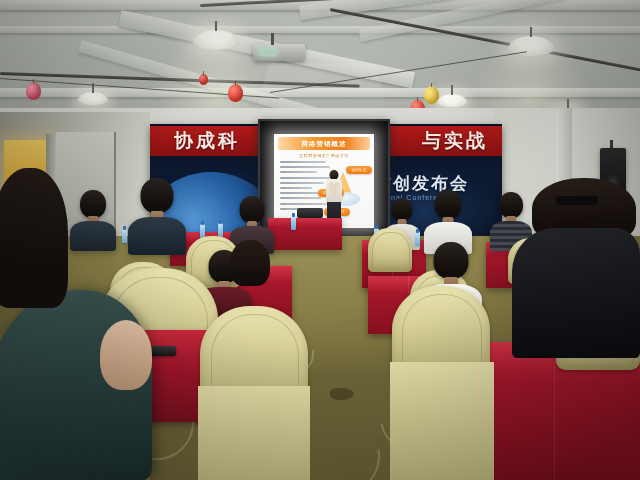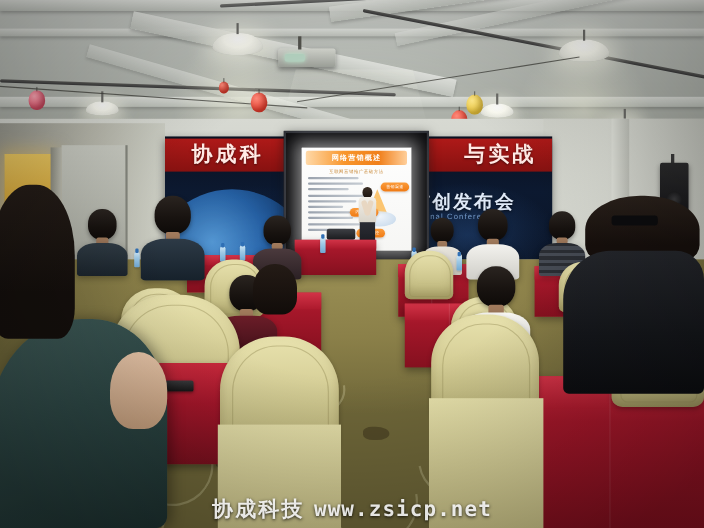--- a/index.html
+++ b/index.html
@@ -587,18 +587,14 @@
   <div class="abs" style="left:100px;top:320px;width:52px;height:70px;border-radius:50% 50% 40% 40%;background:linear-gradient(180deg,#e4c3a6,#c39d7c);"></div>
 
   <div class="abs" style="left:532px;top:178px;width:104px;height:64px;border-radius:48% 48% 30% 30%;background:linear-gradient(180deg,#2a211b 0%,#160f0c 70%);"></div>
   <div class="abs" style="left:512px;top:228px;width:128px;height:130px;border-radius:34% 20% 4% 4%;background:linear-gradient(180deg,#24262b 0%,#14161a 60%,#0c0d10 100%);"></div>
   <div class="abs" style="left:556px;top:196px;width:42px;height:9px;border-radius:3px;background:#0c0c0e;"></div>
 
   <div class="abs" style="left:230px;top:240px;width:40px;height:46px;border-radius:48% 48% 34% 34%;background:linear-gradient(180deg,#241b16,#110c09);"></div>
 
   <div class="vig abs"></div>
 
-  <div id="watermark" class="abs">
-    <span>协成科技</span>
-    <span id="wm-en">www.zsicp.net</span>
-  </div>
 
 </div>
 
 </body></html>

